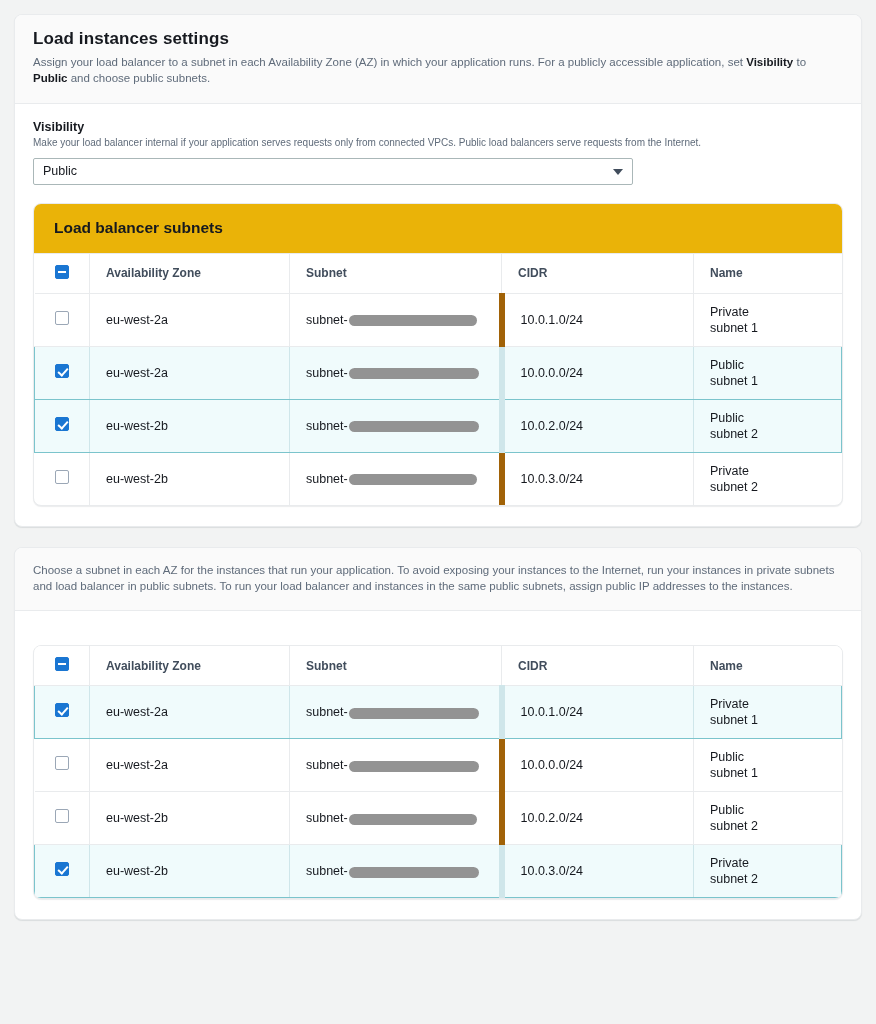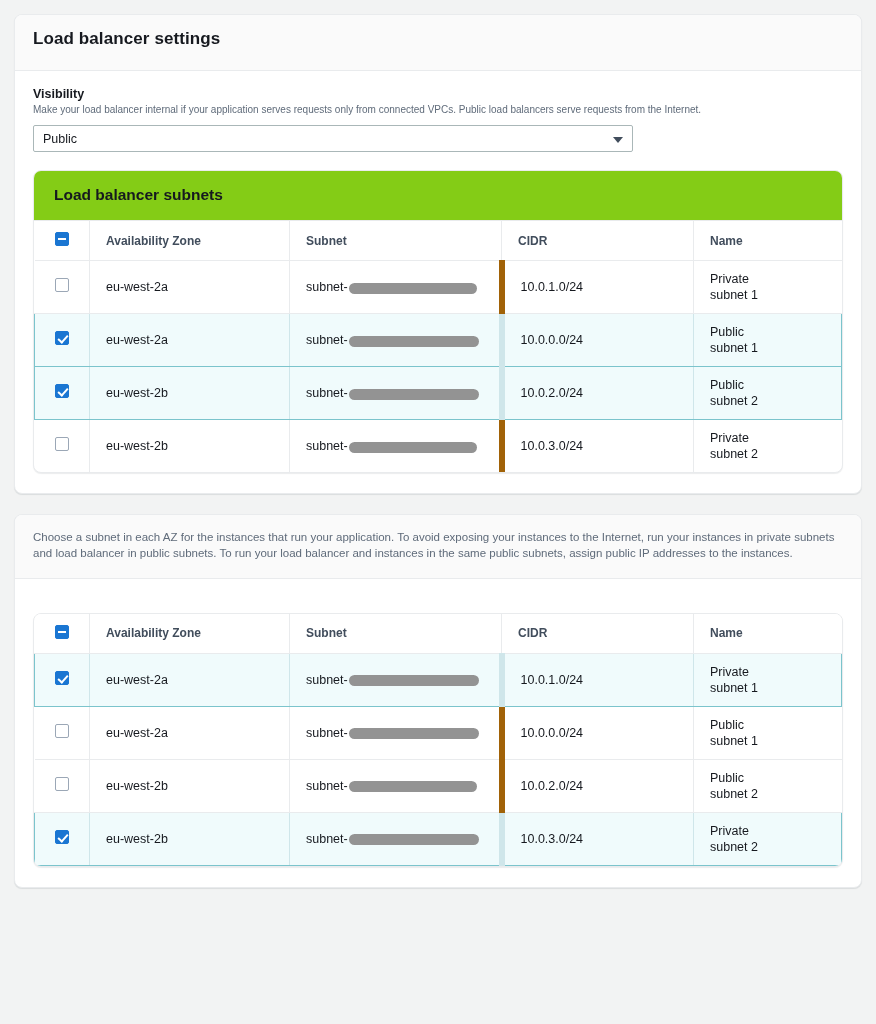--- a/index.html
+++ b/index.html
@@ -65,21 +65,21 @@
   
   .panel {
     margin-top: 18px;
     border: 1px solid #e9ebed;
     border-radius: 8px;
     background: #ffffff;
     overflow: hidden;
     box-shadow: 0 1px 1px rgba(0,28,36,.08);
   }
   .panel-header {
-    background: #84cc16;
+    background: #eab308;
     padding: 15px 20px 16px 20px;
     border-bottom: 1px solid #e9ebed;
   }
   .panel-title { font-size: 15.5px; font-weight: bold; color: #16191f; }
 
   table.subnets { width: 100%; border-collapse: collapse; table-layout: fixed; }
   table.subnets th {
     text-align: left;
     font-size: 12px; font-weight: bold; color: #414d5c;
     padding: 11px 18px 11px 0;
@@ -147,21 +147,22 @@
   .checkrow-label { font-size: 12.5px; font-weight: bold; color: #16191f; }
   .checkrow-desc  { font-size: 11.5px; color: #5f6b7a; margin: 3px 0 0 24px; }
 </style>
 </head>
 <body>
 
 <div class="page">
 
   <div class="card">
     <div class="card-header">
-      <div class="card-title">Load balancer settings</div>
+      <div class="card-title">Load instances settings</div>
+      <p class="card-desc"><span>Assign your load balancer to a subnet in each Availability Zone (AZ) in which your application runs. For a publicly accessible application, set </span><b>Visibility</b><span> to </span><b>Public</b><span> and choose public subnets.</span></p>
     </div>
     <div class="card-body">
 
       <div class="field-label">Visibility</div>
       <div class="field-desc">Make your load balancer internal if your application serves requests only from connected VPCs. Public load balancers serve requests from the Internet.</div>
       <div class="select">
         <span>Public</span>
         <span class="caret"></span>
       </div>
 

